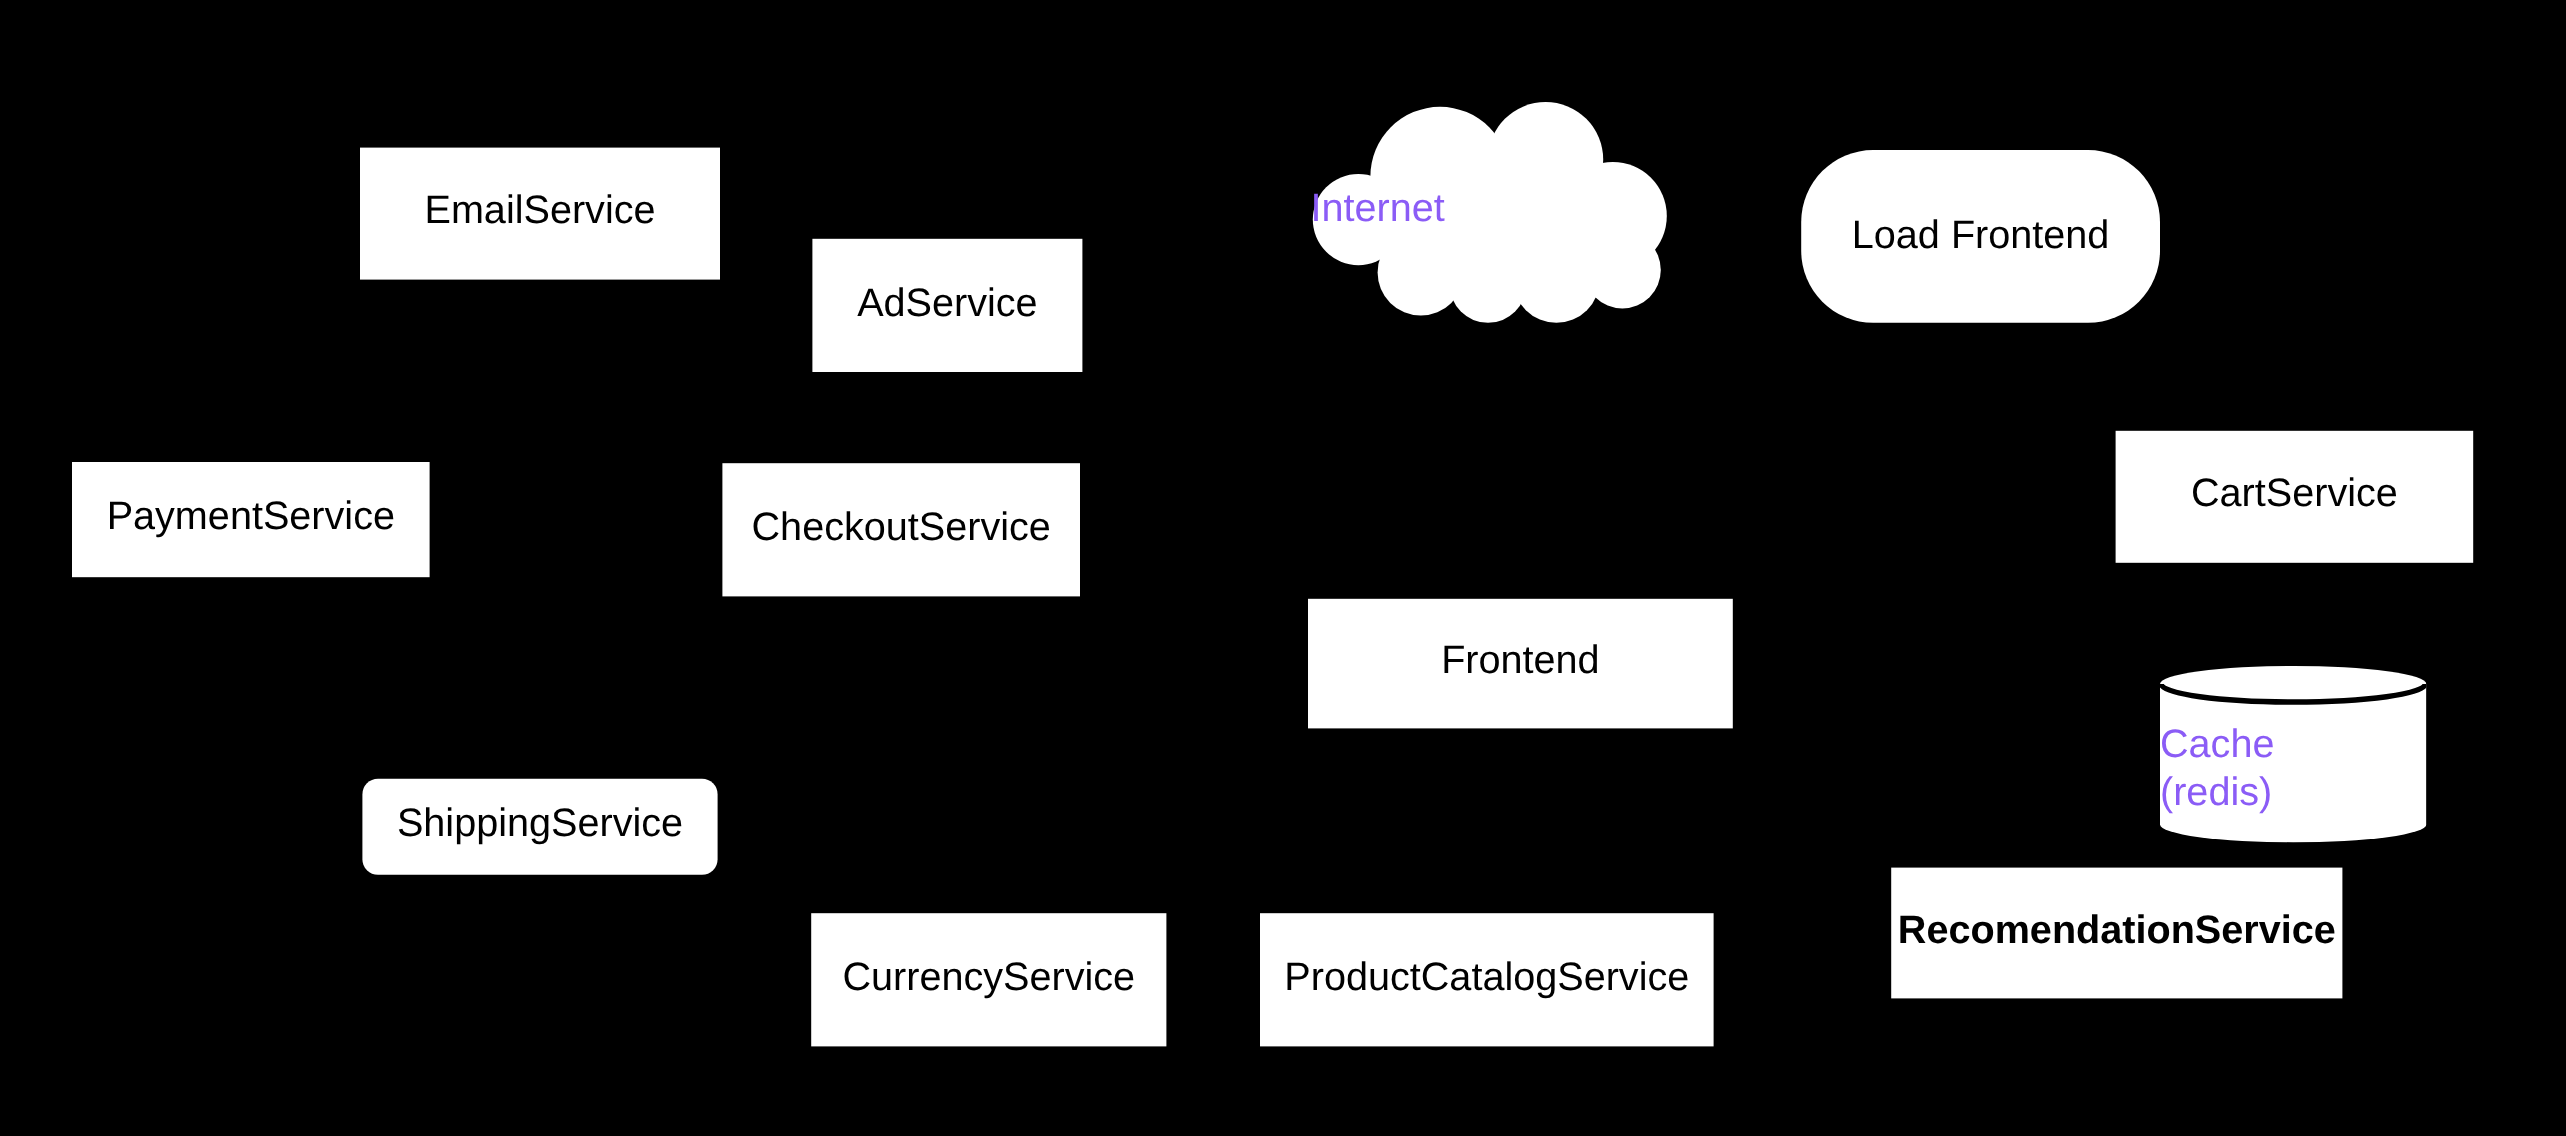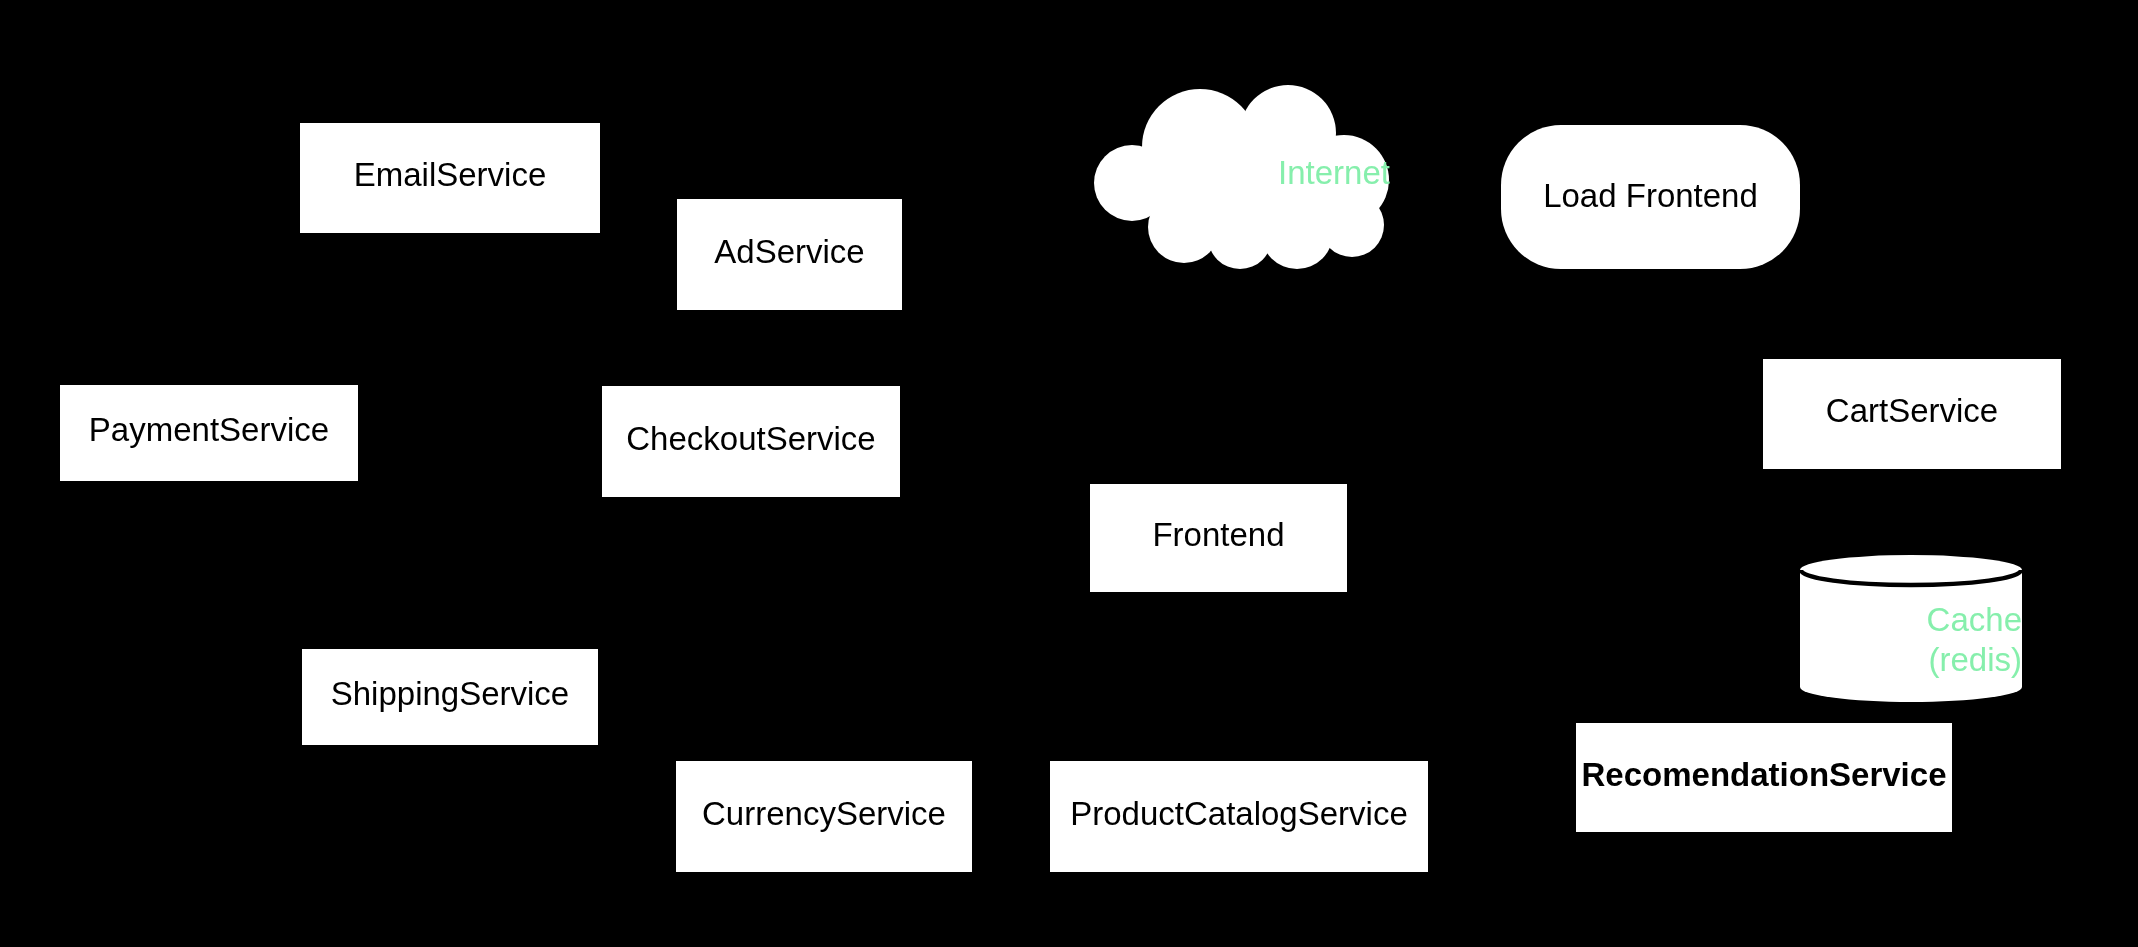--- a/index.html
+++ b/index.html
@@ -31,33 +31,33 @@
   .shape-holder {
     position: absolute;
     background: transparent;
     padding: 0;
   }
   .shape-holder svg { position: absolute; left: 0; top: 0; }
   .shape-label {
     position: relative;
     z-index: 2;
     width: 100%;
-    text-align: right;
-    color: #86efac;
+    text-align: left;
+    color: #8b5cf6;
     font-size: 33px;
     line-height: 1.2;
   }
   
   .n-email    { left: 300px;  top: 123px; width: 300px; height: 110px; }
   .n-ad       { left: 677px;  top: 199px; width: 225px; height: 111px; }
   .n-payment  { left: 60px;   top: 385px; width: 298px; height: 96px; }
   .n-checkout { left: 602px;  top: 386px; width: 298px; height: 111px; }
   .n-cart     { left: 1763px; top: 359px; width: 298px; height: 110px; }
-  .n-frontend { left: 1090px; top: 484px; width: 257px; height: 108px; }
-  .n-shipping { left: 302px;  top: 649px; width: 296px; height: 96px; }
+  .n-frontend { left: 1090px; top: 499px; width: 354px; height: 108px; }
+  .n-shipping { left: 302px;  top: 649px; width: 296px; height: 80px; border-radius: 13px; }
   .n-currency { left: 676px;  top: 761px; width: 296px; height: 111px; }
   .n-product  { left: 1050px; top: 761px; width: 378px; height: 111px; }
   .n-recomend { left: 1576px; top: 723px; width: 376px; height: 109px; font-weight: bold; }
   
   .n-loadgen  { left: 1501px; top: 125px; width: 299px; height: 144px; border-radius: 60px; padding-bottom: 2px; }
   
   .n-internet { left: 1092px; top: 85px;  width: 298px; height: 185px; display: flex; align-items: center; justify-content: center; }
   .n-internet .shape-label { padding-bottom: 9px; }
   
   .n-cache    { left: 1800px; top: 555px; width: 222px; height: 147px; display: flex; align-items: center; justify-content: center; }

